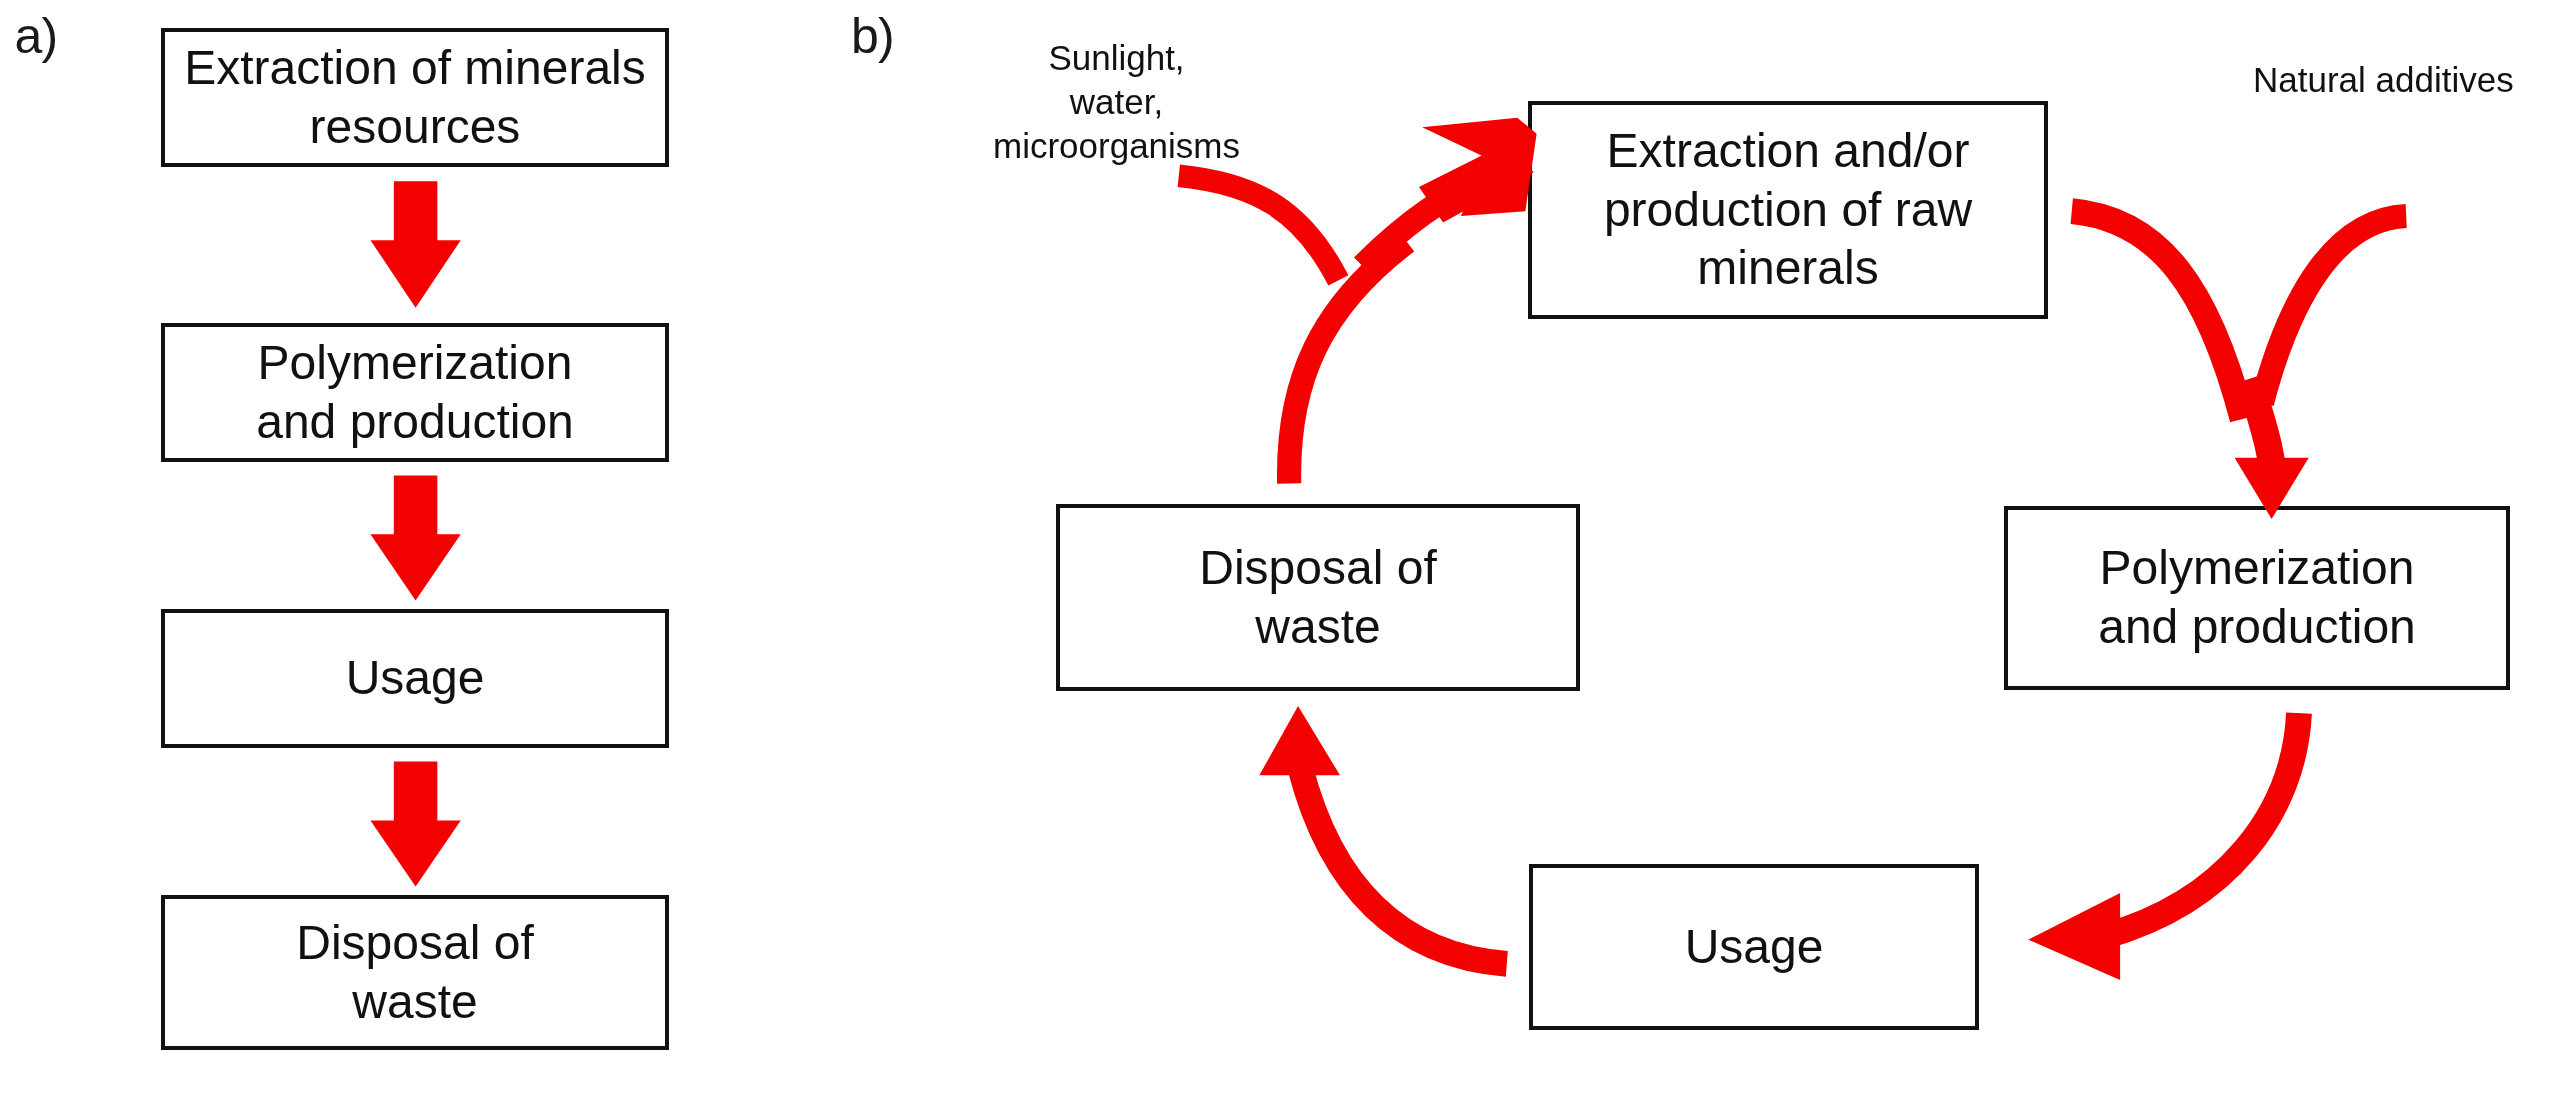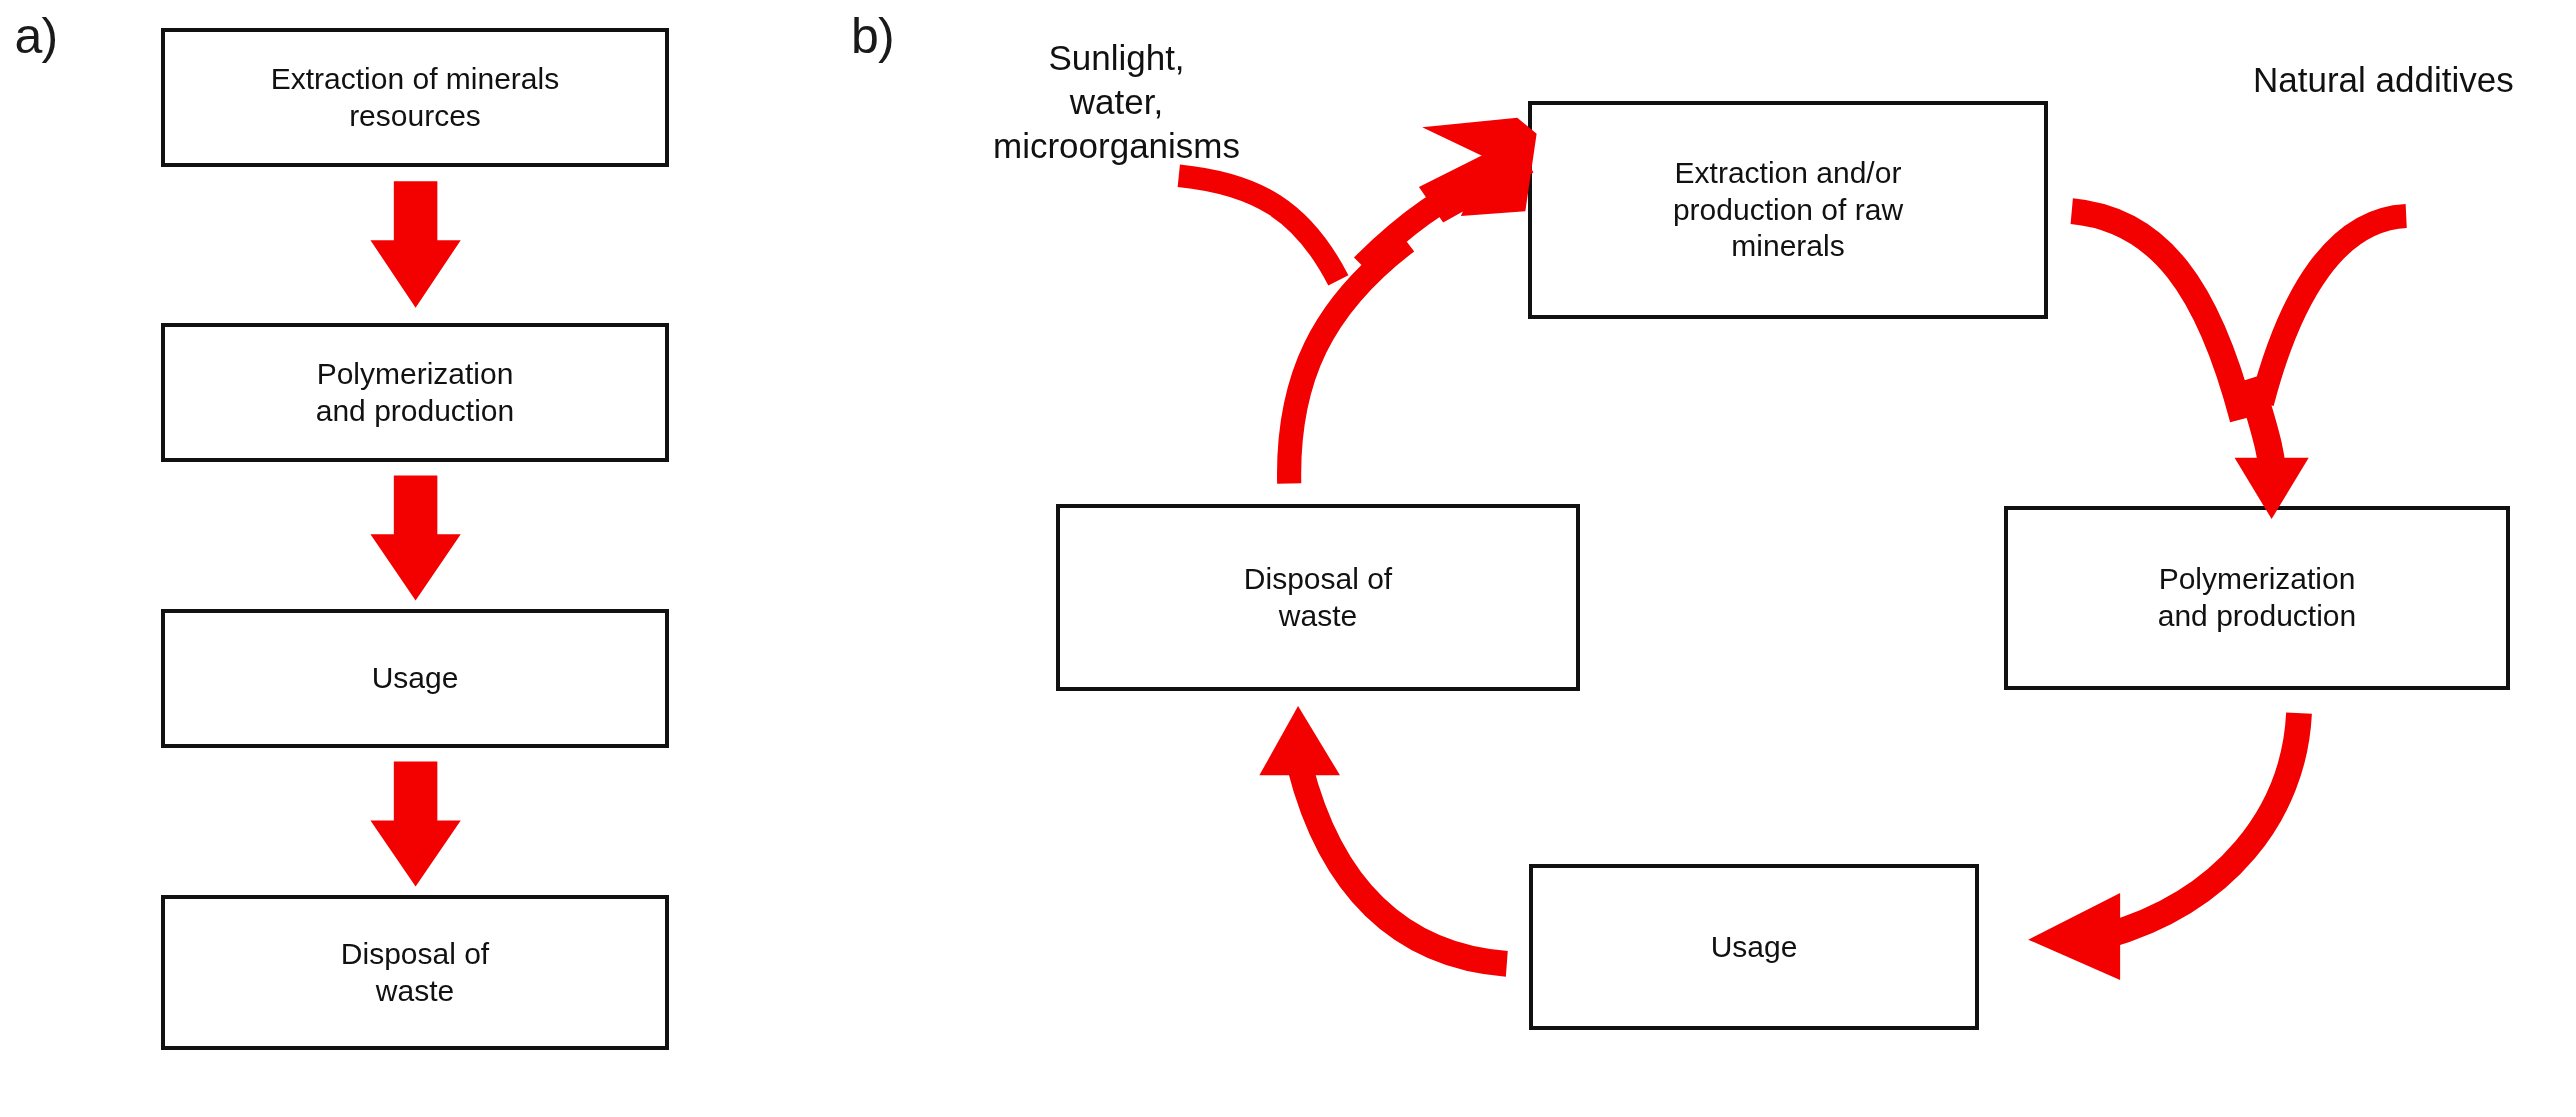--- a/index.html
+++ b/index.html
@@ -33,21 +33,21 @@
     box-sizing: border-box;
     border: 4px solid #111111;
     background: #ffffff;
     display: flex;
     align-items: center;
     justify-content: center;
     text-align: center;
   }
   .flow-box .box-text {
     font-family: "Liberation Sans", sans-serif;
-    font-size: 30px;
+    font-size: 48px;
     line-height: 1.22;
     color: #111111;
     padding: 0 11.3px;
     white-space: pre-line;
   }
   .note-label {
     position: absolute;
     font-family: "Liberation Sans", sans-serif;
     font-size: 35px;
     line-height: 1.25;

